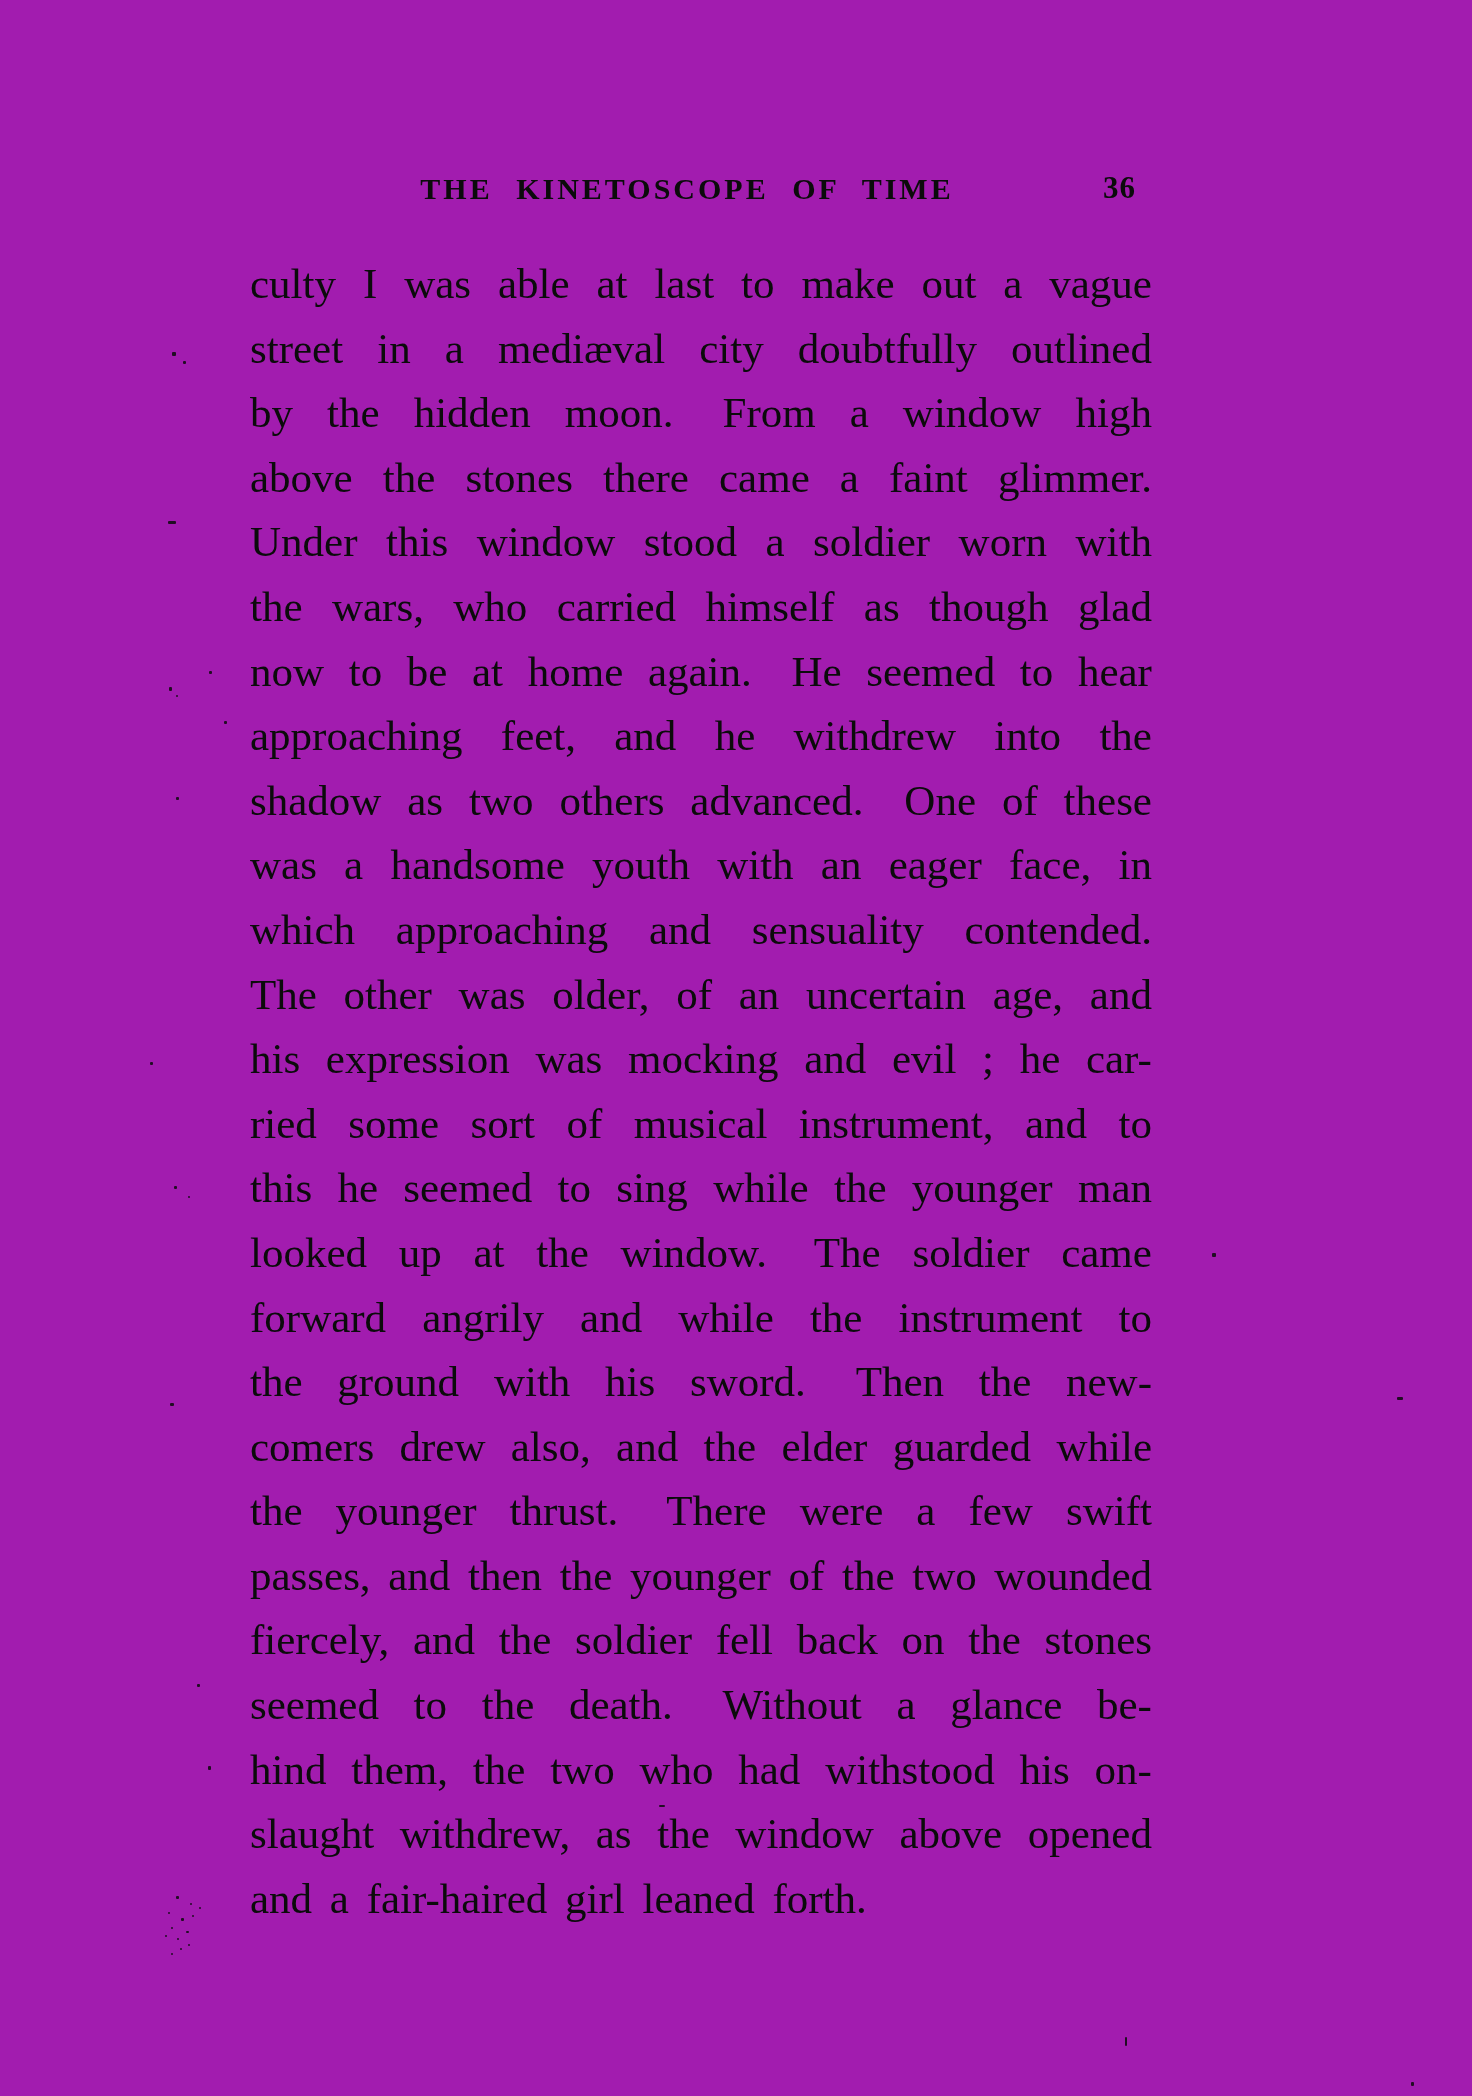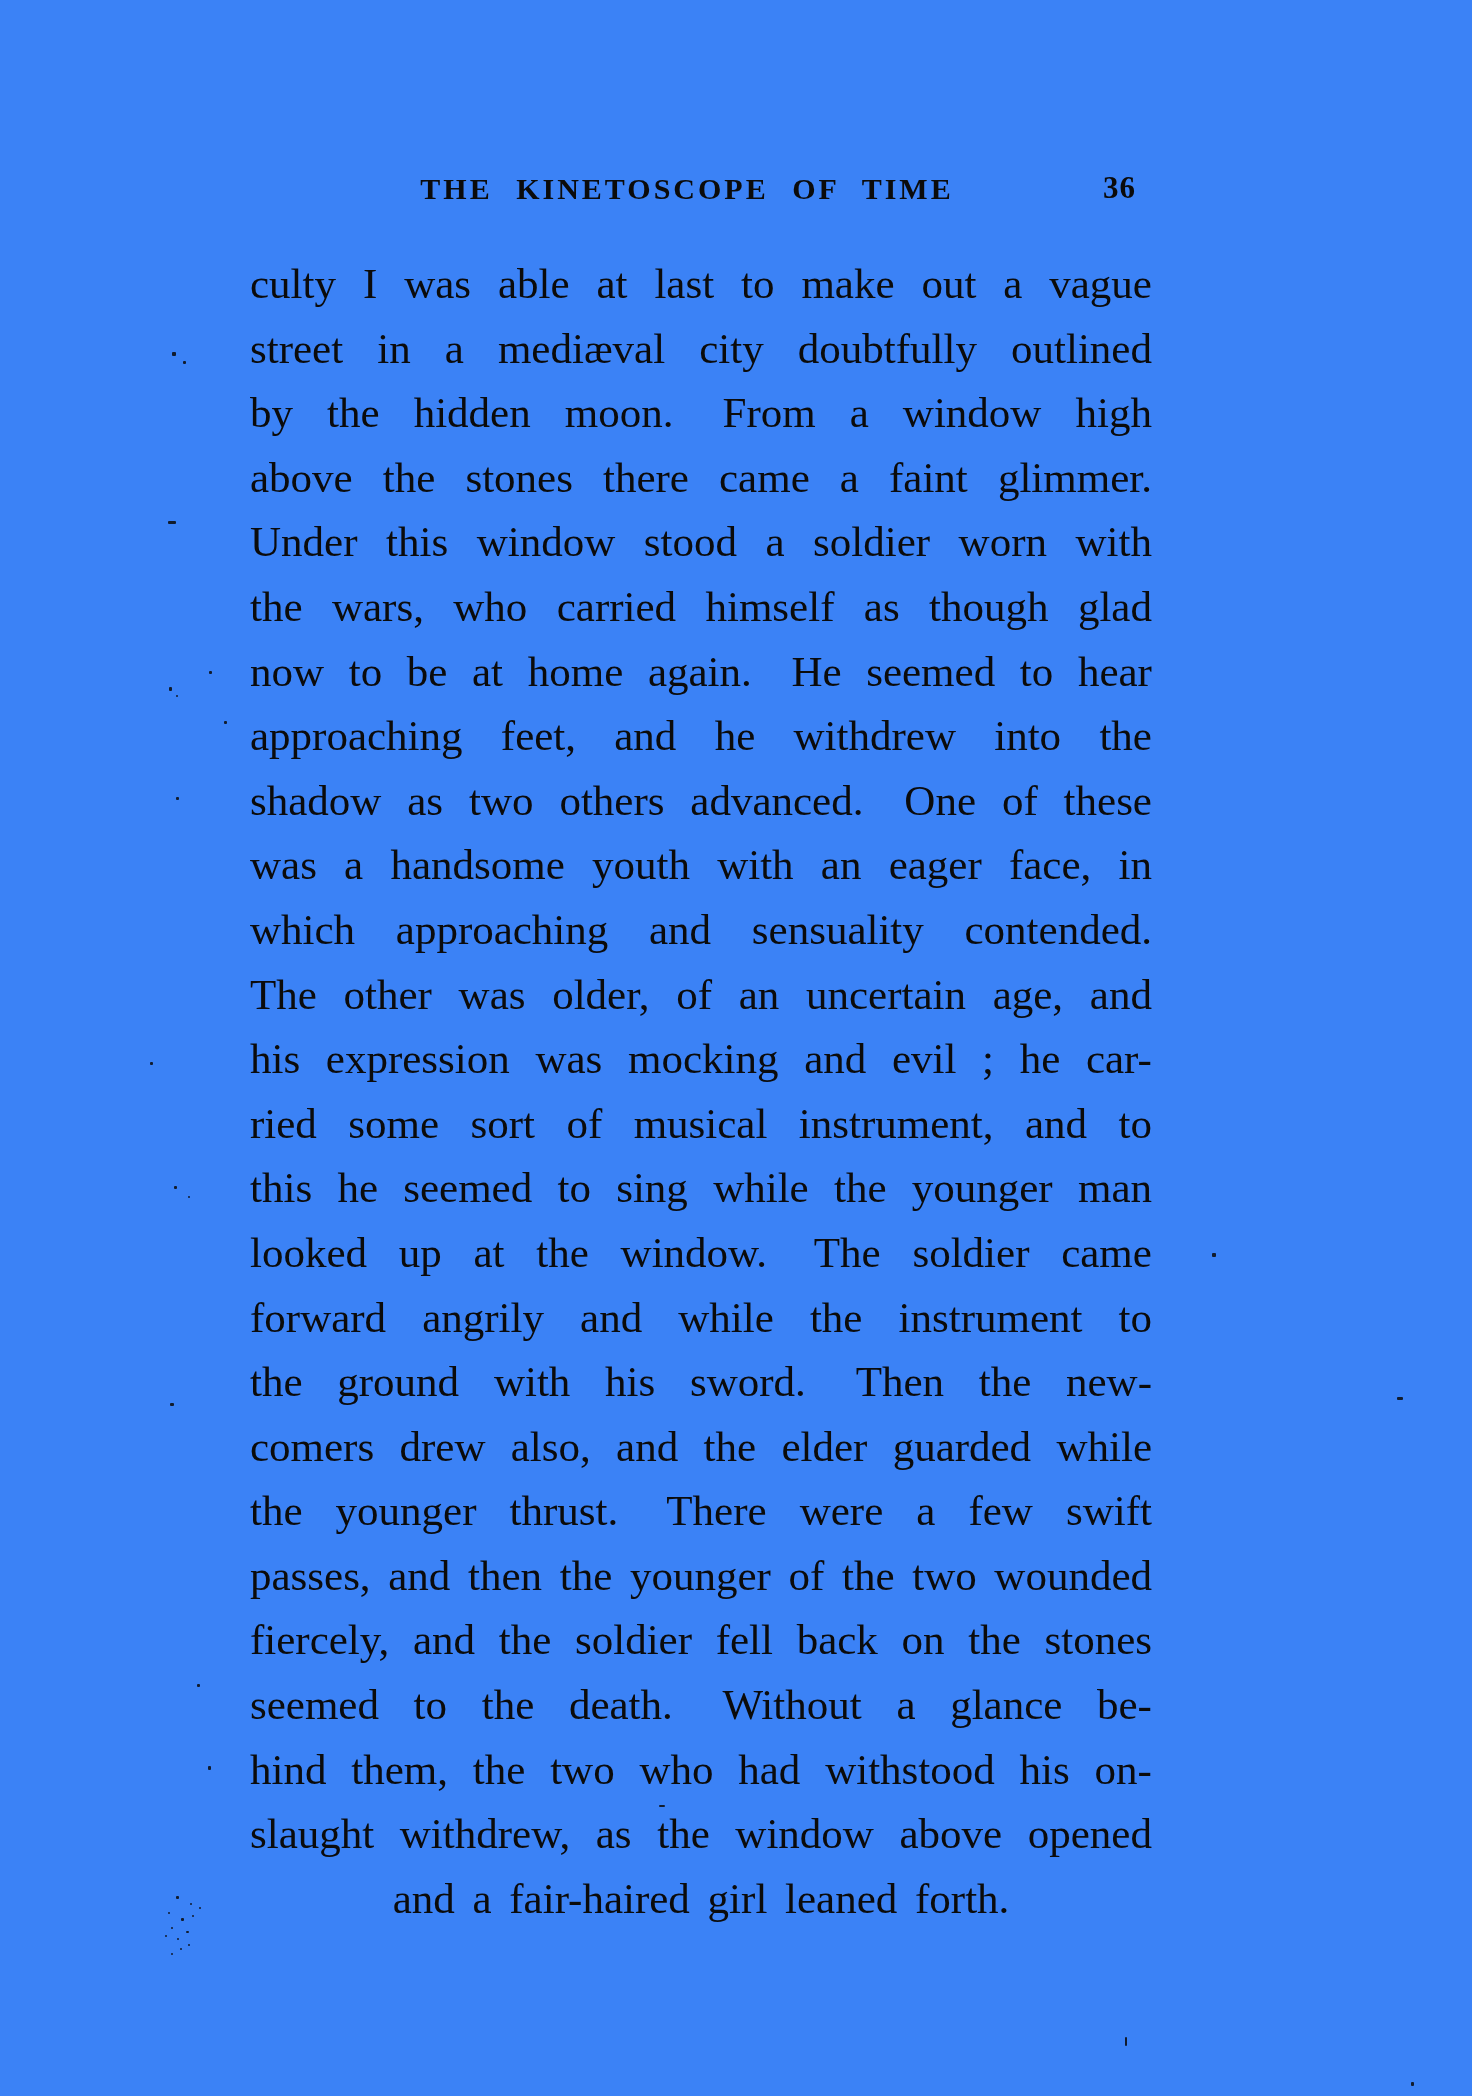--- a/index.html
+++ b/index.html
@@ -6,21 +6,21 @@
   body {
     width: 1472px; height: 2096px;
     background: #ffffff;
     position: relative;
     font-family: "Liberation Serif", "DejaVu Serif", serif;
     color: #0b0b0b;
     overflow: hidden;
   }
   .page {
     position: absolute; inset: 0;
-    background: #3b82f6;
+    background: #a21caf;
   }
   .running-head {
     position: absolute;
     left: 250px; top: 172px;
     width: 902px; height: 44px;
   }
   .head-title {
     display: block;
     text-align: center;
     font-size: 30px;
@@ -51,21 +51,20 @@
     font-size: 43px;
     white-space: nowrap;
     margin-top: 8px;
   }
   .line span { display: inline-block; }
   .line span.sg { margin-left: 15px; }   
   .line.last {
     display: block;
     justify-content: flex-start;
     word-spacing: 7px;
-    text-align: center;
   }
   .speck {
     position: absolute;
     background: rgba(10,10,10,0.85);
     border-radius: 1px;
   }
 </style>
 </head>
 <body>
 

